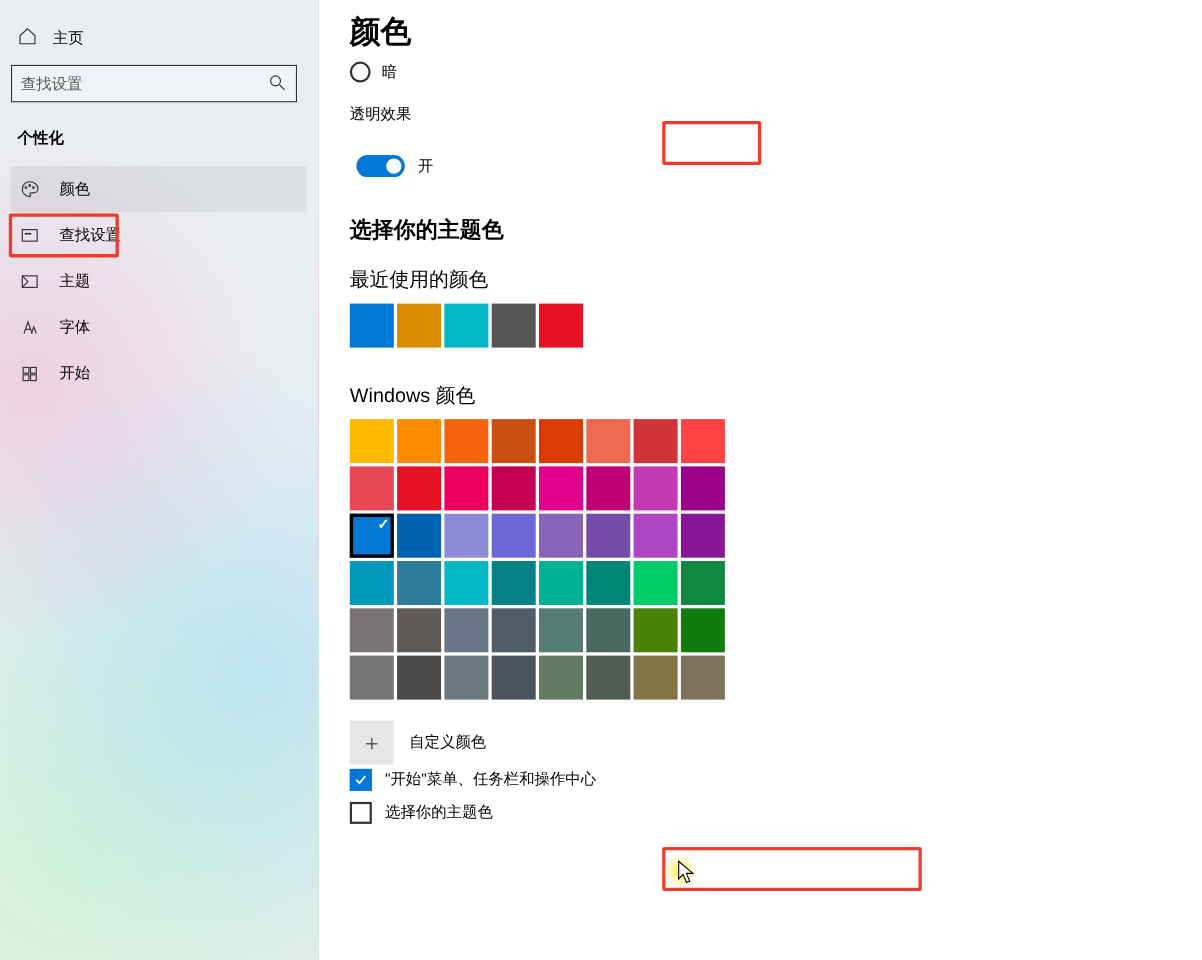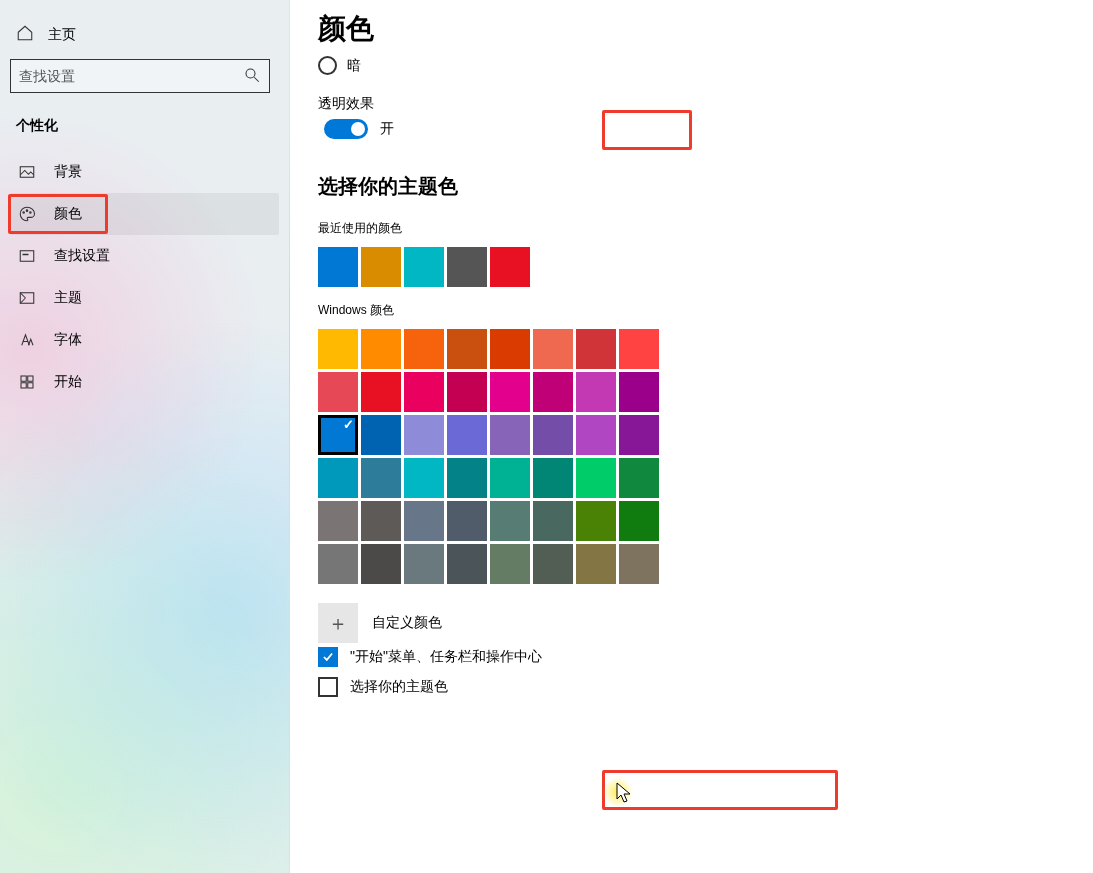--- a/index.html
+++ b/index.html
@@ -104,21 +104,21 @@
     margin-bottom: 20px;
   }
   .radio-circle {
     width: 19px; height: 19px;
     border: 2px solid #333; border-radius: 50%;
   }
 
   .subheading {
     font-size: 14px;
     margin-top: 10px;
-    margin-bottom: 0;
+    margin-bottom: 22px;
   }
 
   .toggle-wrap {
     display: inline-flex;
     align-items: center;
     gap: 12px;
     padding: 6px 10px 6px 6px;
   }
   .toggle {
     width: 44px; height: 20px;
@@ -156,21 +156,21 @@
     display:flex; align-items:center; justify-content:center;
     background:#fff;
   }
   .checkbox.checked {
     background: #0078d7;
     border-color: #0078d7;
     color:#fff;
   }
 
   .label-subheading {
-    font-size: 12px;
+    font-size: 18px;
     margin-top: 20px;
     margin-bottom: 10px;
   }
 
   .swatch-row { display:flex; flex-wrap: wrap; width: 344px; }
   .swatch {
     width: 40px; height: 40px;
     margin-right: 3px; margin-bottom: 3px;
     cursor: pointer;
     position: relative;
@@ -241,29 +241,20 @@
         <svg class="icon-svg" viewBox="0 0 24 24">
             <circle cx="10" cy="10" r="6"></circle>
             <line x1="15" y1="15" x2="21" y2="21"></line>
           </svg>
       </span>
     </div>
 
     <div class="section-title">个性化</div>
 
     <ul class="nav-list">
-      <li class="nav-item">
-        <span class="icon">
-            <svg class="icon-svg" viewBox="0 0 24 24">
-              <rect x="3" y="5" width="18" height="14"></rect>
-              <path d="M3 16 L9 10 L14 15 L17 12 L21 16"></path>
-            </svg>
-          </span>
-        <span>背景</span>
-      </li>
       <li class="nav-item active">
         <span class="icon">
             <svg class="icon-svg" viewBox="0 0 24 24">
               <path d="M12 3 a9 9 0 1 0 0 18 c1.2 0 1.4-1.5 .6-2.3 c-.8-.8-.2-2.2 .9-2.2 H17 a5 5 0 0 0 5-5 C22 6.5 17.5 3 12 3 Z"></path>
               <circle cx="7.5" cy="10" r="1"></circle>
               <circle cx="12" cy="7.5" r="1"></circle>
               <circle cx="16.5" cy="10" r="1"></circle>
             </svg>
           </span>
         <span>颜色</span>
@@ -331,21 +322,21 @@
 
     <div class="label-subheading">最近使用的颜色</div>
     <div class="swatch-row" id="recent-swatches">
         <div class="swatch" style="background: rgb(0, 120, 212);"></div>
         <div class="swatch" style="background: rgb(217, 140, 0);"></div>
         <div class="swatch" style="background: rgb(0, 183, 195);"></div>
         <div class="swatch" style="background: rgb(85, 85, 85);"></div>
         <div class="swatch" style="background: rgb(232, 17, 35);"></div>
       </div>
 
-    <div class="label-subheading" style="margin-top:12px">Windows 颜色</div>
+    <div class="label-subheading" style="margin-top:28px">Windows 颜色</div>
     <div class="swatch-row" id="windows-swatches">
         <div class="swatch" style="background: rgb(255, 185, 0);"></div>
         <div class="swatch" style="background: rgb(255, 140, 0);"></div>
         <div class="swatch" style="background: rgb(247, 99, 12);"></div>
         <div class="swatch" style="background: rgb(202, 80, 16);"></div>
         <div class="swatch" style="background: rgb(218, 59, 1);"></div>
         <div class="swatch" style="background: rgb(239, 105, 80);"></div>
         <div class="swatch" style="background: rgb(209, 52, 56);"></div>
         <div class="swatch" style="background: rgb(255, 67, 67);"></div>
         <div class="swatch" style="background: rgb(231, 72, 86);"></div>

